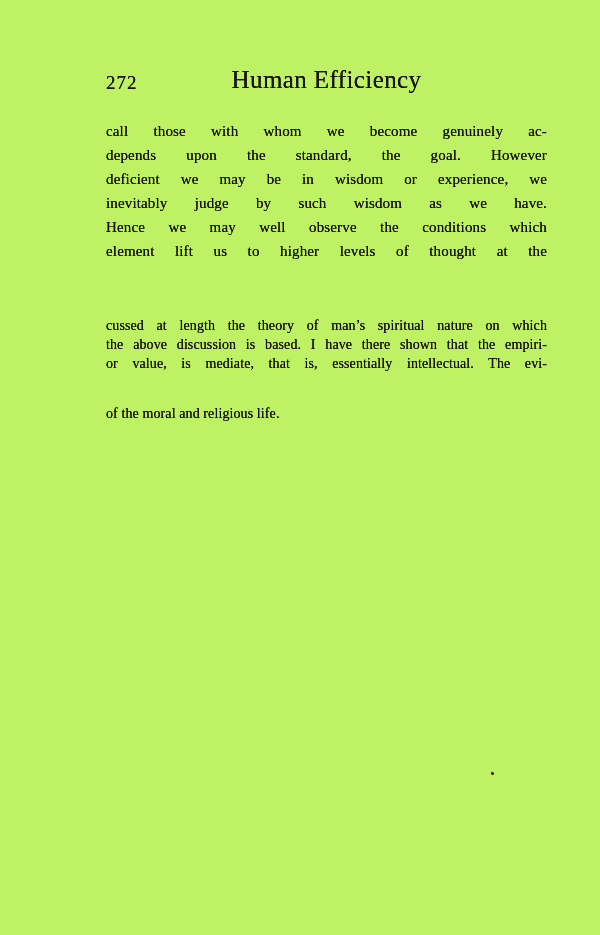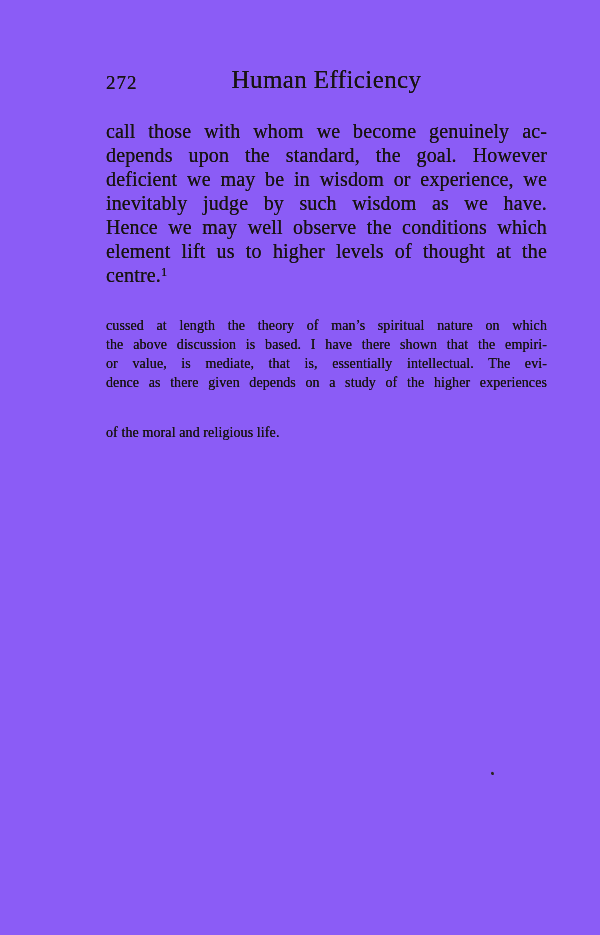--- a/index.html
+++ b/index.html
@@ -4,21 +4,21 @@
 <style>
   html, body {
     margin: 0;
     padding: 0;
     background: #e9e9e9;
   }
   .page {
     position: relative;
     width: 600px;
     height: 935px;
-    background: #8b5cf6;
+    background: #bef264;
     overflow: hidden;
     font-family: "Liberation Serif", "DejaVu Serif", serif;
     color: #181411;
   }
   
   .ink {
     text-shadow: 0 0 0.5px currentColor;
   }
 
   .page-number {
@@ -38,21 +38,21 @@
     font-size: 25px;
     line-height: 28px;
     letter-spacing: 0.4px;
   }
 
   .paragraph {
     position: absolute;
     left: 106px;
     top: 119px;
     width: 441px;
-    font-size: 20px;
+    font-size: 15px;
     line-height: 24px;
     letter-spacing: 0.15px;
   }
   .paragraph .line {
     text-align: justify;
     text-align-last: justify;
     -moz-text-align-last: justify;
     white-space: normal;
   }
   .paragraph .line.last {
@@ -114,26 +114,24 @@
 
   <div class="running-title ink">Human Efficiency</div>
 
   <div class="paragraph ink">
     <div class="line">call those with whom we become genuinely ac-</div>
     <div class="line">depends upon the standard, the goal. However</div>
     <div class="line">deficient we may be in wisdom or experience, we</div>
     <div class="line">inevitably judge by such wisdom as we have.</div>
     <div class="line">Hence we may well observe the conditions which</div>
     <div class="line">element lift us to higher levels of thought at the</div>
-    <div class="line last"><span>centre.</span><sup class="fn">1</sup></div>
   </div>
 
   <div class="footnote ink">
     <div class="line">cussed at length the theory of man’s spiritual nature on which</div>
     <div class="line">the above discussion is based. I have there shown that the empiri-</div>
     <div class="line">or value, is mediate, that is, essentially intellectual. The evi-</div>
-    <div class="line">dence as there given depends on a study of the higher experiences</div>
     <div class="line last">of the moral and religious life.</div>
   </div>
 
   <div class="ink-speck"></div>
 
 </div>
 
 </body></html>

